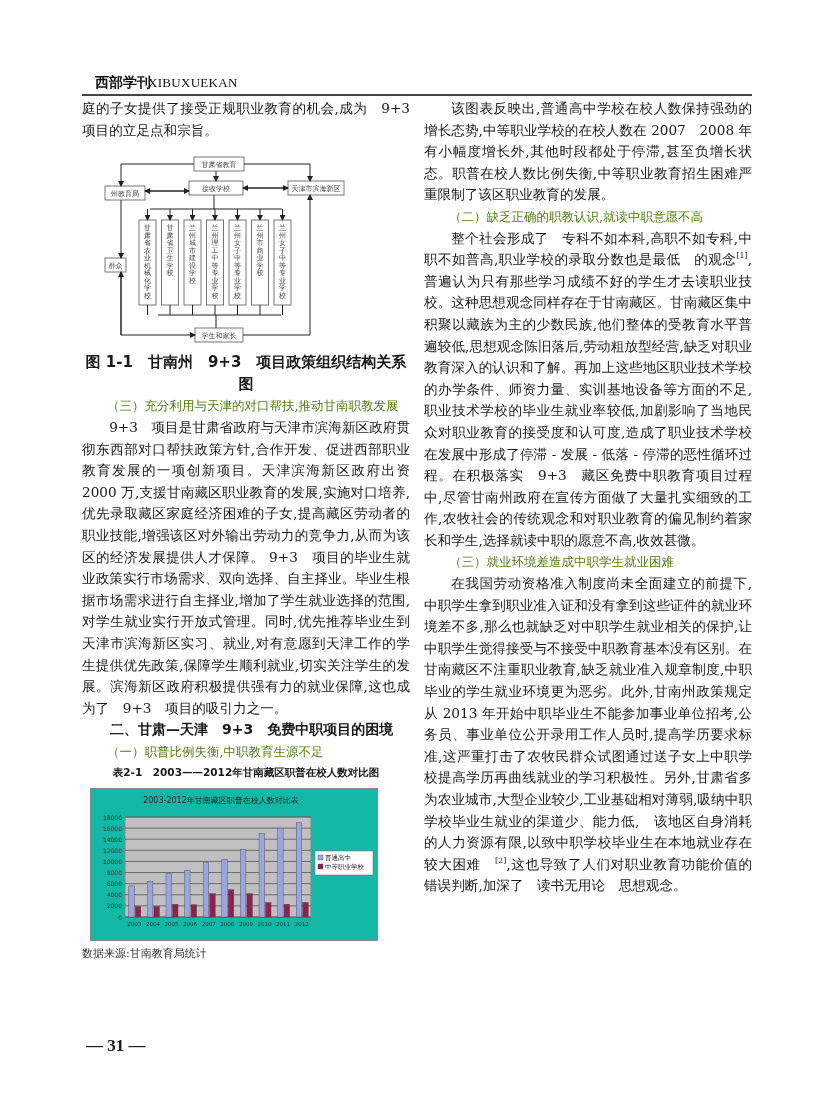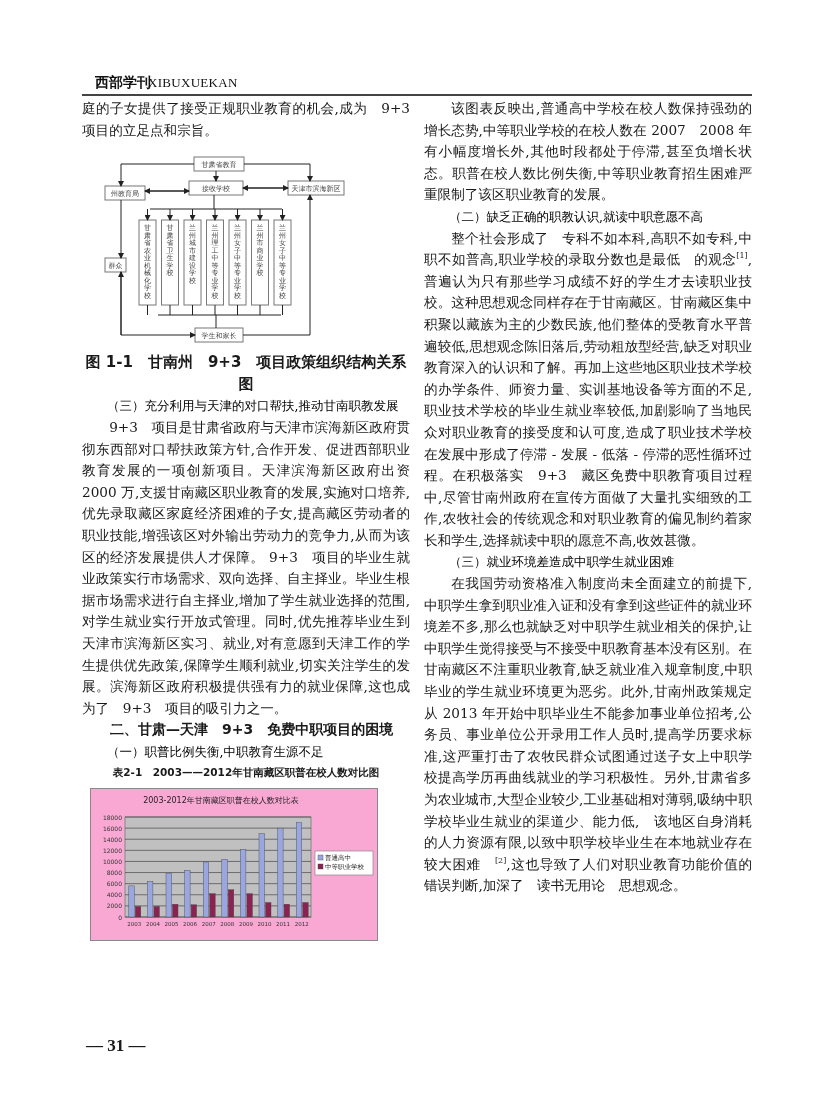--- a/index.html
+++ b/index.html
@@ -6,27 +6,27 @@
   html, body { width: 827px; height: 1114px; background: #fff; overflow: hidden; }
   body { position: relative; font-family: "DejaVu Serif", "Liberation Serif", serif; color: #1a1a1a; }
   .header { position: absolute; left: 82px; top: 74px; width: 670px; height: 22px; border-bottom: 2px solid #444; }
   .header .jname { position: absolute; left: 13px; top: 0; font-family: "DejaVu Sans", sans-serif; font-weight: bold; font-size: 14px; color: #111; }
   .header .jlatin { position: absolute; left: 66px; top: 1px; font-family: "Liberation Serif", serif; font-size: 13px; color: #111; letter-spacing: 0.3px; }
   .col { position: absolute; top: 98px; width: 328px; font-size: 13.6px; line-height: 21.6px; text-align: justify; }
   .col.left { left: 82px; }
   .col.right { left: 424px; }
   .col p { text-indent: 2em; }
   .col p.noindent { text-indent: 0; }
-  .sub { font-family: "DejaVu Serif", serif; font-size: 12.5px; text-indent: 1em; color: #000000; }
+  .sub { font-family: "DejaVu Serif", serif; font-size: 12.5px; text-indent: 1em; color: #4d7c0f; }
   .h2 { font-family: "DejaVu Sans", sans-serif; font-weight: bold; font-size: 14px; text-indent: 1em; margin-top: 0; }
   .caption { font-family: "DejaVu Sans", sans-serif; font-weight: bold; font-size: 15px; text-align: center; }
   .src { font-size: 11px; color: #333; margin-top: 2px; }
   .fig { position: relative; width: 310px; height: 205px; margin: 4px auto 2px; }
   .fig svg { position: absolute; left: 0; top: 0; }
-  .chart-box { position: relative; width: 288px; height: 153px; margin: 4px auto 0 8px; border: 1px solid #888; background: #f9a8d4; }
+  .chart-box { position: relative; width: 288px; height: 153px; margin: 4px auto 0 8px; border: 1px solid #888; background: #14b8a6; }
   .page-num { position: absolute; left: 86px; top: 1036px; font-family: "Liberation Serif", serif; font-weight: bold; font-size: 17px; }
   sup { font-size: 8px; vertical-align: super; line-height: 0; }
 </style>
 </head>
 <body>
 
 <div class="header">
   <span class="jname">西部学刊</span>
   <span class="jlatin">XIBUXUEKAN</span>
 </div>
@@ -228,20 +228,21 @@
         <rect x="211.70000000000002" y="113.55555555555556" width="5.5" height="14.444444444444443" fill="#8b2252" stroke="#444" stroke-width="0.4"></rect>
         <text x="210.70000000000002" y="137" text-anchor="middle" font-size="5.5" fill="#333">2012</text>
         <rect x="224" y="62" width="58" height="24" fill="#fff" stroke="#777" stroke-width="0.6"></rect>
         <rect x="227" y="66" width="5" height="5" fill="#9aa6e0" stroke="#444" stroke-width="0.4"></rect>
         <text x="234" y="71" font-size="6.5" fill="#222">普通高中</text>
         <rect x="227" y="75" width="5" height="5" fill="#8b2252" stroke="#444" stroke-width="0.4"></rect>
         <text x="234" y="80" font-size="6.5" fill="#222">中等职业学校</text>
       </svg>
   </div>
 
+  <p class="src noindent">数据来源:甘南教育局统计</p>
 </div>
 
 <div class="col right">
   <p>该图表反映出,普通高中学校在校人数保持强劲的增长态势,中等职业学校的在校人数在 2007　2008 年有小幅度增长外,其他时段都处于停滞,甚至负增长状态。职普在校人数比例失衡,中等职业教育招生困难严重限制了该区职业教育的发展。</p>
   <p class="sub">（二）缺乏正确的职教认识,就读中职意愿不高</p>
   <p><span>整个社会形成了　专科不如本科,高职不如专科,中职不如普高,职业学校的录取分数也是最低　的观念</span><sup>[1]</sup><span>,普遍认为只有那些学习成绩不好的学生才去读职业技校。这种思想观念同样存在于甘南藏区。甘南藏区集中积聚以藏族为主的少数民族,他们整体的受教育水平普遍较低,思想观念陈旧落后,劳动粗放型经营,缺乏对职业教育深入的认识和了解。再加上这些地区职业技术学校的办学条件、师资力量、实训基地设备等方面的不足,职业技术学校的毕业生就业率较低,加剧影响了当地民众对职业教育的接受度和认可度,造成了职业技术学校在发展中形成了停滞 - 发展 - 低落 - 停滞的恶性循环过程。在积极落实　9+3　藏区免费中职教育项目过程中,尽管甘南州政府在宣传方面做了大量扎实细致的工作,农牧社会的传统观念和对职业教育的偏见制约着家长和学生,选择就读中职的愿意不高,收效甚微。</span></p>
   <p class="sub">（三）就业环境差造成中职学生就业困难</p>
   <p><span>在我国劳动资格准入制度尚未全面建立的前提下,中职学生拿到职业准入证和没有拿到这些证件的就业环境差不多,那么也就缺乏对中职学生就业相关的保护,让中职学生觉得接受与不接受中职教育基本没有区别。在甘南藏区不注重职业教育,缺乏就业准入规章制度,中职毕业的学生就业环境更为恶劣。此外,甘南州政策规定从 2013 年开始中职毕业生不能参加事业单位招考,公务员、事业单位公开录用工作人员时,提高学历要求标准,这严重打击了农牧民群众试图通过送子女上中职学校提高学历再曲线就业的学习积极性。另外,甘肃省多为农业城市,大型企业较少,工业基础相对薄弱,吸纳中职学校毕业生就业的渠道少、能力低,　该地区自身消耗的人力资源有限,以致中职学校毕业生在本地就业存在较大困难　</span><sup>[2]</sup><span>,这也导致了人们对职业教育功能价值的错误判断,加深了　读书无用论　思想观念。</span></p>
 </div>
 

